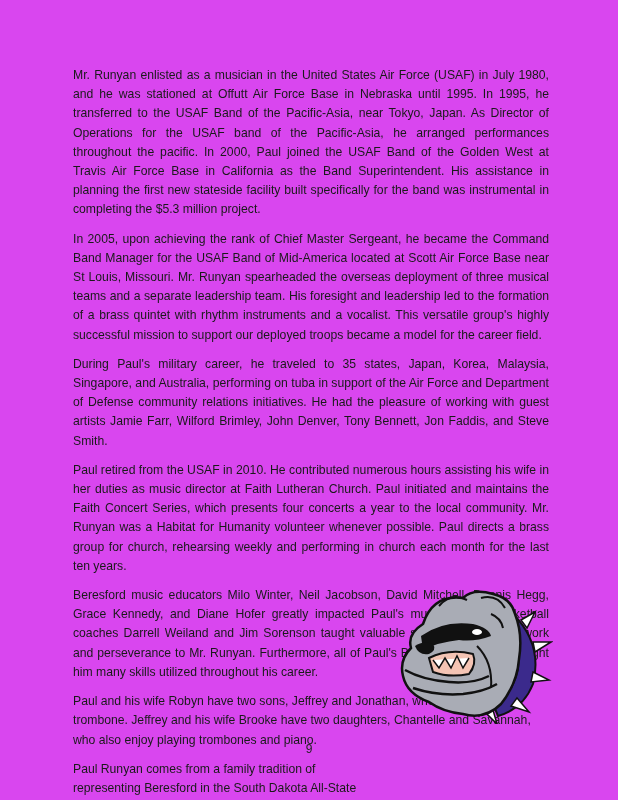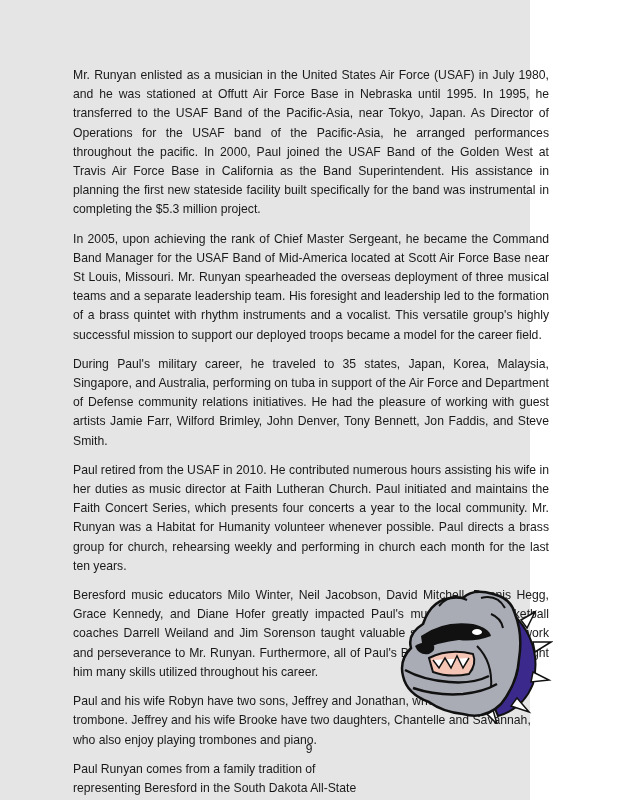--- a/index.html
+++ b/index.html
@@ -1,18 +1,18 @@
 <!DOCTYPE html>
 <html><head>
   <meta charset="utf-8">
   <style>
     html, body { margin: 0; padding: 0; background: #ffffff; }
     body { width: 618px; height: 800px; position: relative; overflow: hidden; }
     .page {
-      position: absolute; left: 0; top: 0; width: 530px; height: 800px; background: #e5e5e5;
+      position: absolute; left: 0; top: 0; width: 618px; height: 800px; background: #d946ef;
     }
     .content {
       position: absolute; left: 73px; top: 66px; width: 476px;
       font-family: "Liberation Sans", sans-serif;
       font-size: 12.2px; line-height: 19.2px; color: #1a1a1a;
     }
     .para { margin: 0 0 10px 0; text-align: justify; }
     .para.last-left { text-align: left; }
     .narrow { width: 300px; text-align: left; }
     .mascot {

